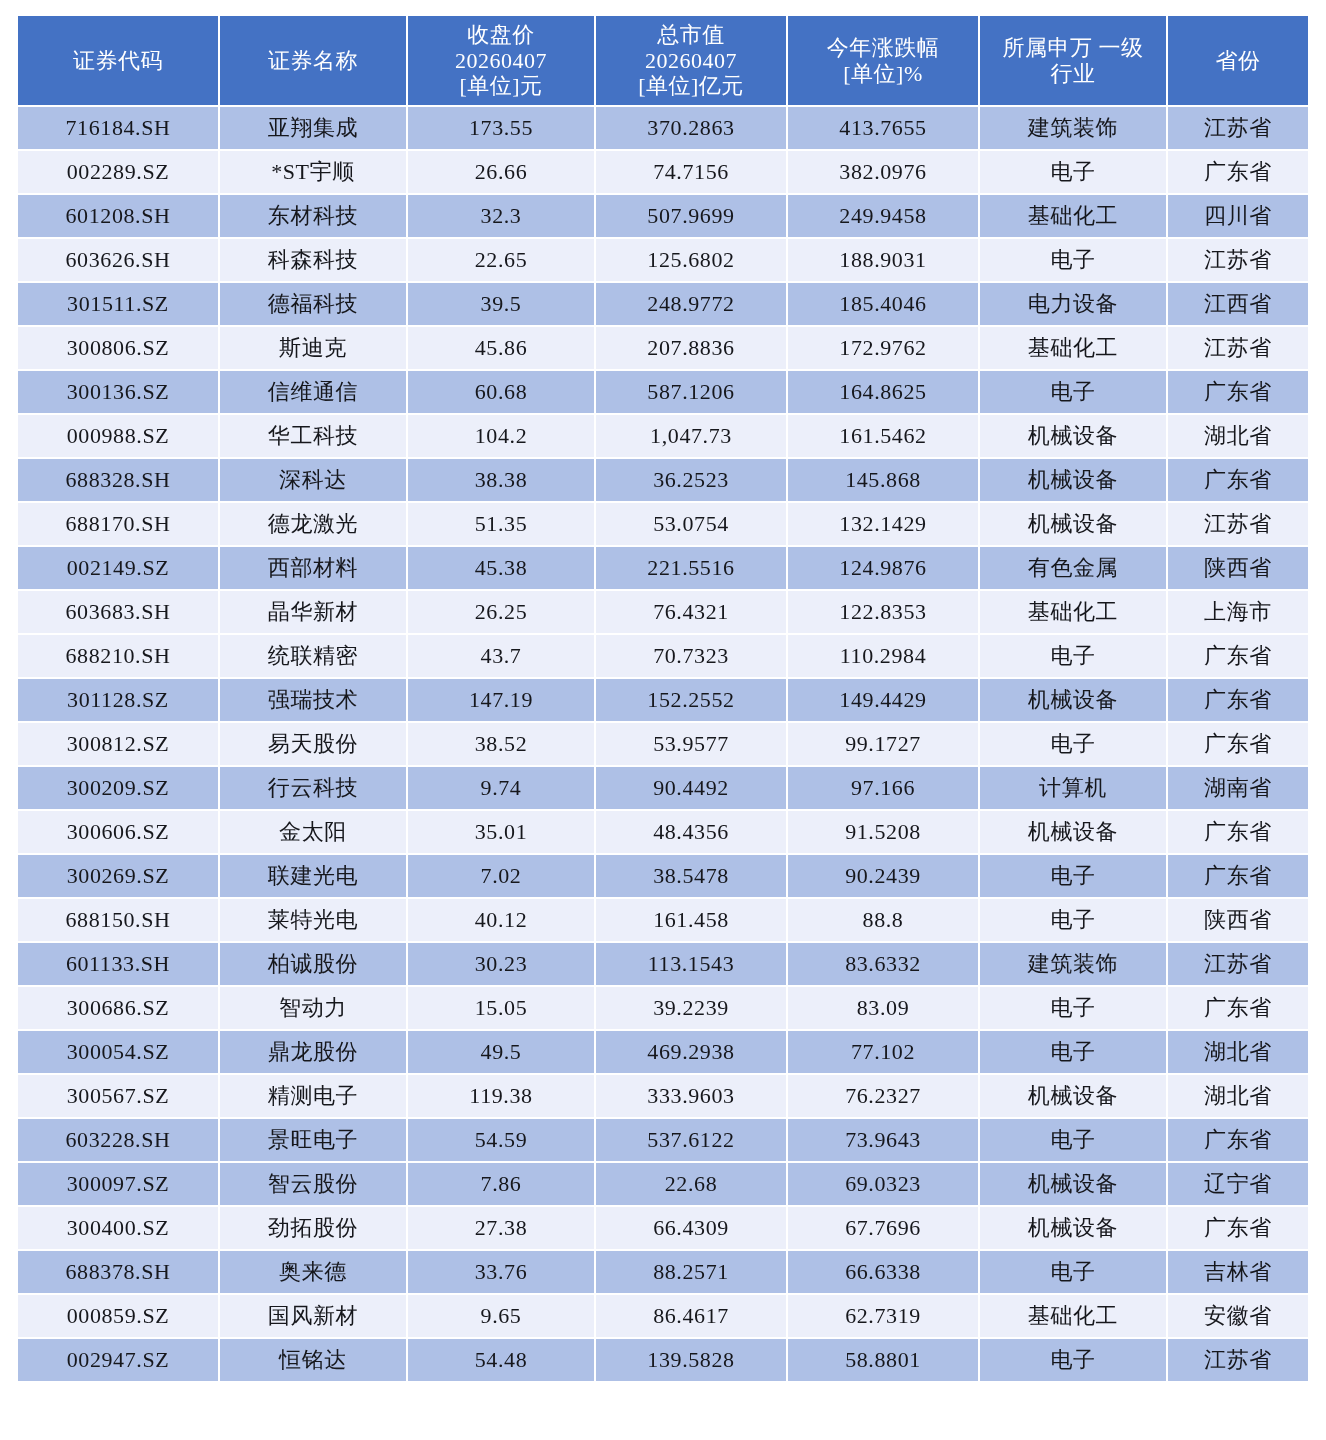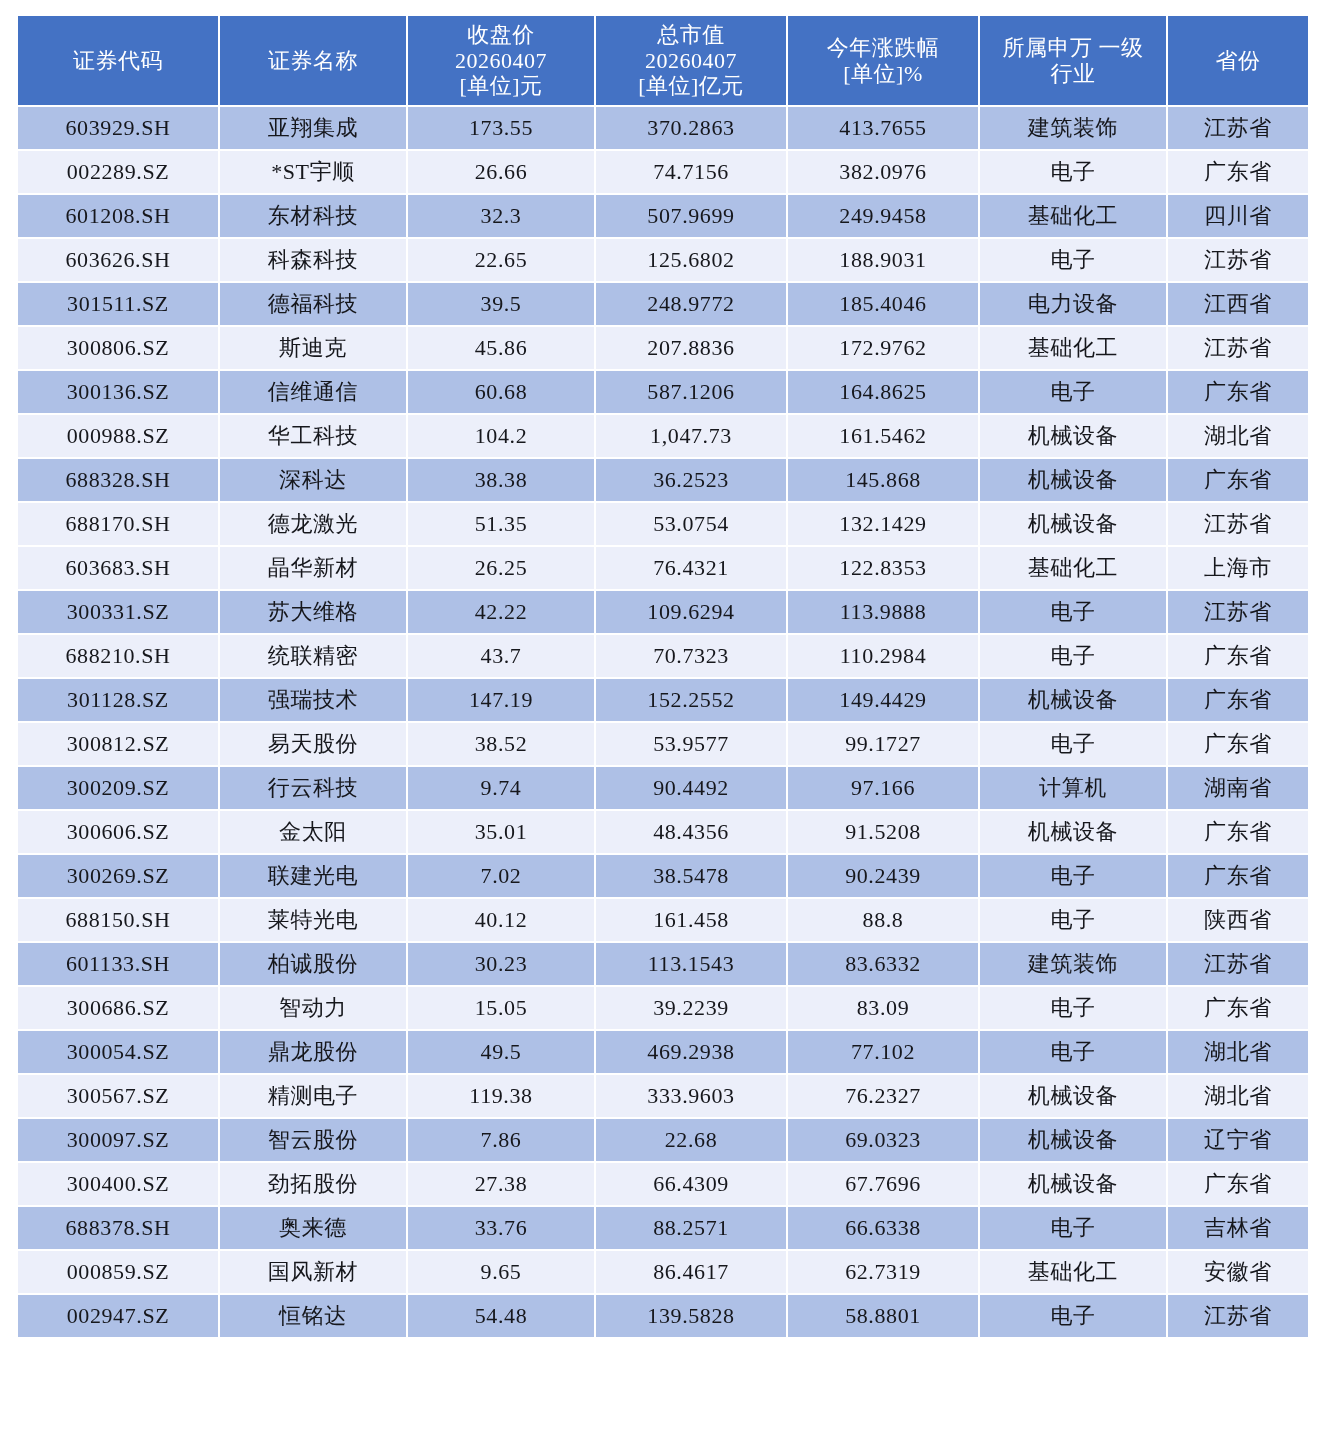--- a/index.html
+++ b/index.html
@@ -110,21 +110,21 @@
           <span class="hdr-line">所属申万 一级</span>
           <span class="hdr-sub">行业</span>
         </th>
         <th>
           <span class="hdr-line">省份</span>
         </th>
       </tr>
     </thead>
     <tbody id="table-body">
         <tr class="row-odd">
-          <td class="c-code">603929.SH</td>
+          <td class="c-code">716184.SH</td>
           <td class="c-name">亚翔集成</td>
           <td class="c-price">173.55</td>
           <td class="c-mcap">370.2863</td>
           <td class="c-chg">413.7655</td>
           <td class="c-ind">建筑装饰</td>
           <td class="c-prov">江苏省</td>
         </tr>
         <tr class="row-even">
           <td class="c-code">002289.SZ</td>
           <td class="c-name">*ST宇顺</td>
@@ -199,38 +199,38 @@
         </tr>
         <tr class="row-even">
           <td class="c-code">688170.SH</td>
           <td class="c-name">德龙激光</td>
           <td class="c-price">51.35</td>
           <td class="c-mcap">53.0754</td>
           <td class="c-chg">132.1429</td>
           <td class="c-ind">机械设备</td>
           <td class="c-prov">江苏省</td>
         </tr>
+        <tr class="row-odd">
+          <td class="c-code">002149.SZ</td>
+          <td class="c-name">西部材料</td>
+          <td class="c-price">45.38</td>
+          <td class="c-mcap">221.5516</td>
+          <td class="c-chg">124.9876</td>
+          <td class="c-ind">有色金属</td>
+          <td class="c-prov">陕西省</td>
+        </tr>
         <tr class="row-even">
           <td class="c-code">603683.SH</td>
           <td class="c-name">晶华新材</td>
           <td class="c-price">26.25</td>
           <td class="c-mcap">76.4321</td>
           <td class="c-chg">122.8353</td>
           <td class="c-ind">基础化工</td>
           <td class="c-prov">上海市</td>
         </tr>
-        <tr class="row-odd">
-          <td class="c-code">300331.SZ</td>
-          <td class="c-name">苏大维格</td>
-          <td class="c-price">42.22</td>
-          <td class="c-mcap">109.6294</td>
-          <td class="c-chg">113.9888</td>
-          <td class="c-ind">电子</td>
-          <td class="c-prov">江苏省</td>
-        </tr>
         <tr class="row-even">
           <td class="c-code">688210.SH</td>
           <td class="c-name">统联精密</td>
           <td class="c-price">43.7</td>
           <td class="c-mcap">70.7323</td>
           <td class="c-chg">110.2984</td>
           <td class="c-ind">电子</td>
           <td class="c-prov">广东省</td>
         </tr>
         <tr class="row-odd">
@@ -317,20 +317,29 @@
         <tr class="row-even">
           <td class="c-code">300567.SZ</td>
           <td class="c-name">精测电子</td>
           <td class="c-price">119.38</td>
           <td class="c-mcap">333.9603</td>
           <td class="c-chg">76.2327</td>
           <td class="c-ind">机械设备</td>
           <td class="c-prov">湖北省</td>
         </tr>
         <tr class="row-odd">
+          <td class="c-code">603228.SH</td>
+          <td class="c-name">景旺电子</td>
+          <td class="c-price">54.59</td>
+          <td class="c-mcap">537.6122</td>
+          <td class="c-chg">73.9643</td>
+          <td class="c-ind">电子</td>
+          <td class="c-prov">广东省</td>
+        </tr>
+        <tr class="row-odd">
           <td class="c-code">300097.SZ</td>
           <td class="c-name">智云股份</td>
           <td class="c-price">7.86</td>
           <td class="c-mcap">22.68</td>
           <td class="c-chg">69.0323</td>
           <td class="c-ind">机械设备</td>
           <td class="c-prov">辽宁省</td>
         </tr>
         <tr class="row-even">
           <td class="c-code">300400.SZ</td>

